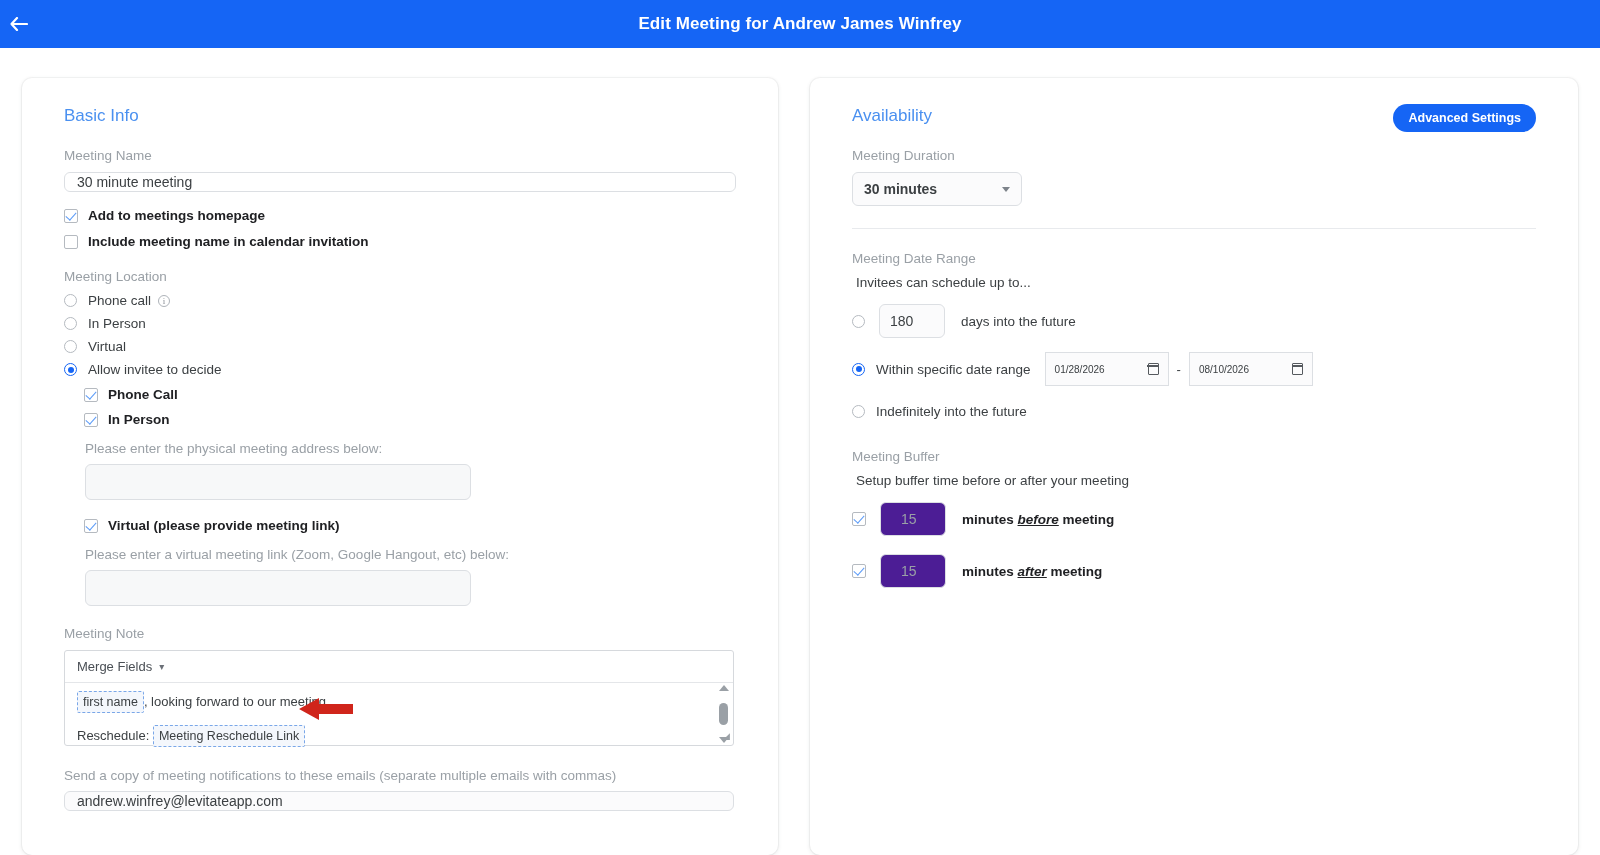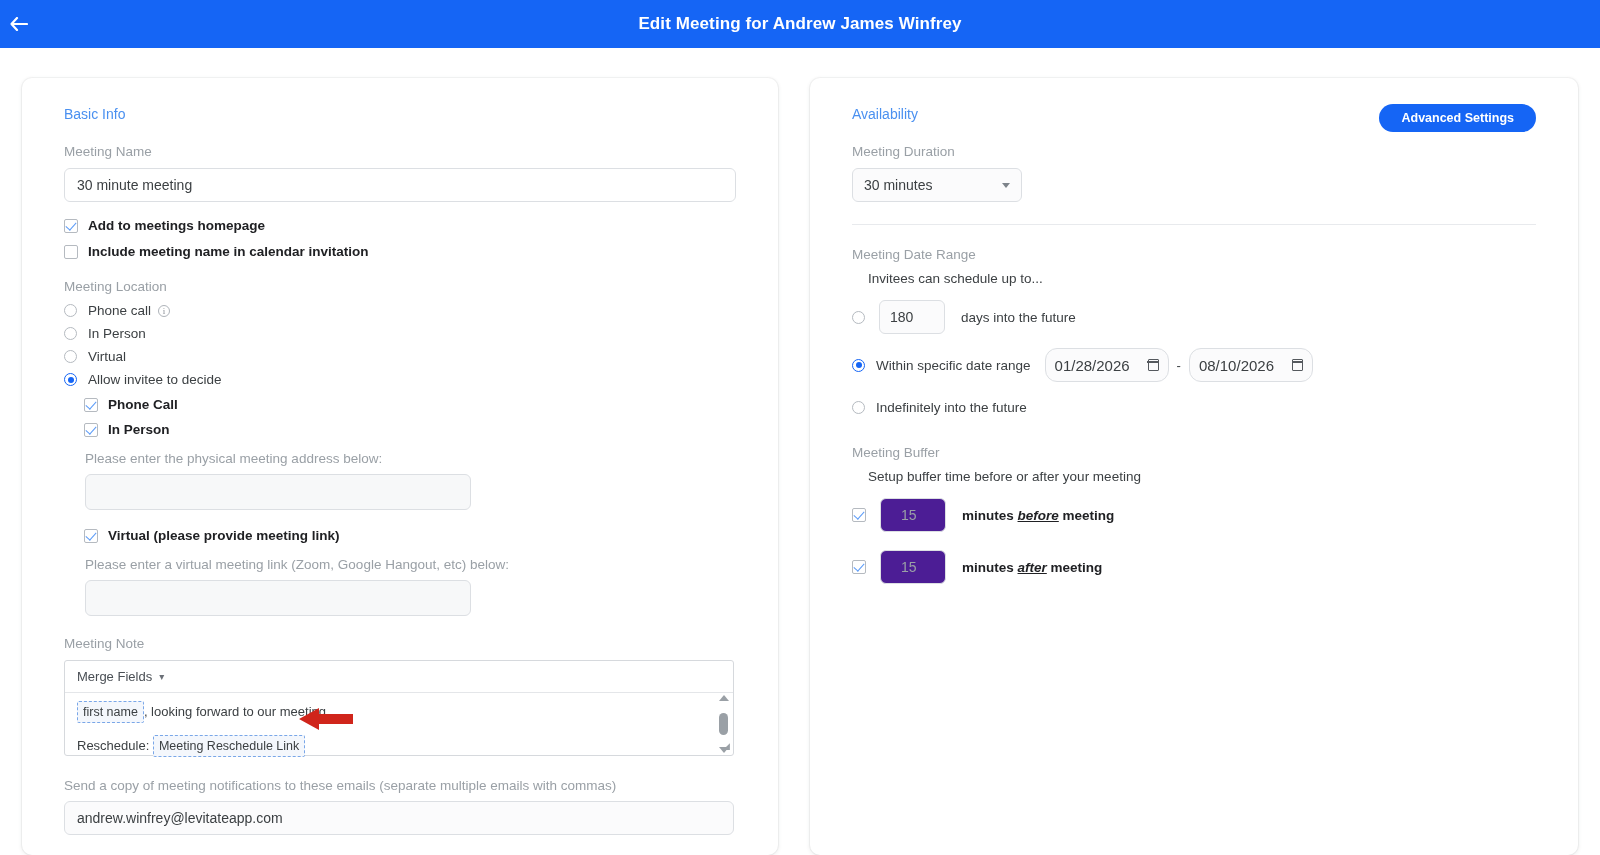--- a/index.html
+++ b/index.html
@@ -40,36 +40,36 @@
     background:#ffffff;
     border-radius:10px;
     box-shadow:0 1px 4px rgba(60,64,67,.12), 0 0 0 1px rgba(0,0,0,.035);
     padding:28px 42px 30px 42px;
     overflow:hidden;
   }
   .card-left{ width:756px; }
   .card-right{ flex:1; position:relative; }
 
   .section-title{
-    color:#4a90f0; font-size:14px; font-weight:500;
+    color:#4a90f0; font-size:17px; font-weight:500;
     margin:0 0 22px 0;
   }
   .field-label{
     color:#9aa0a6; font-size:13.5px; margin-bottom:9px;
   }
   .sub-label{
     color:#9aa0a6; font-size:13.5px; margin:0 0 8px 0;
   }
   .plain-label{
-    color:#3c4043; font-size:13.5px; margin:0 0 8px 16px;
+    color:#3c4043; font-size:13.5px; margin:0 0 8px 4px;
   }
 
   
   .text-input{
-    width:100%; height:34px;
+    width:100%; height:20px;
     border:1px solid #dcdfe3; border-radius:6px;
     background:#fbfbfc;
     padding:0 12px;
     font-family:"Liberation Sans", sans-serif;
     font-size:14px; color:#3c4043;
     outline:none;
   }
   .text-input.white{ background:#ffffff; }
   .text-input.blank{ background:#f7f8f9; }
   .small-box{
@@ -159,48 +159,48 @@
     position:absolute; left:232px; top:14px;
     width:56px; height:24px; pointer-events:none;
   }
 
   
   .adv-btn{
     position:absolute; right:42px; top:26px;
     background:#1565f5; color:#fff;
     font-size:12.5px; font-weight:bold;
     border:none; border-radius:14px;
-    padding:7px 22px; cursor:pointer;
+    padding:7px 15px; cursor:pointer;
     font-family:"Liberation Sans", sans-serif;
     text-align:right;
   }
   .select-box{
     width:170px; height:34px;
     border:1px solid #dcdfe3; border-radius:6px; background:#fbfbfc;
     display:flex; align-items:center; padding:0 11px;
-    font-size:14px; color:#3c4043; cursor:pointer; position:relative;
+    font-size:14px; color:#3c4043; cursor:pointer; position:relative;font-weight:bold;
   }
   .select-box .caret-dn{
     position:absolute; right:11px;
     width:0;height:0;border-left:4px solid transparent;border-right:4px solid transparent;
     border-top:5px solid #7d838a;
   }
   .select-sm{
     width:66px; height:34px;
     border:1px solid #dcdfe3; border-radius:6px; background:#4c1d95;
     display:flex; align-items:center; padding:0 20px;
     font-size:14px; color:#9aa0a6; cursor:pointer; position:relative;text-align:right;
   }
   .divider{ height:1px; background:#e8eaed; margin:22px 0 22px 0; }
 
   .date-input{
     width:124px; height:34px;
-    border:1px solid #dcdfe3; border-radius:12px; background:#fbfbfc;
+    border:1px solid #dcdfe3; border-radius:0; background:#fbfbfc;
     display:flex; align-items:center; justify-content:space-between;
-    padding:0 9px; font-size:15px; color:#3c4043; cursor:pointer;
+    padding:0 9px; font-size:10px; color:#3c4043; cursor:pointer;
   }
   .cal-ic{ width:11px;height:12px;border:1.4px solid #55595e;border-radius:1px;position:relative; }
   .cal-ic:before{ content:"";position:absolute;left:-1.4px;right:-1.4px;top:1px;height:1.6px;background:#55595e; }
 
   .buffer-row{ display:flex; align-items:center; margin-top:14px; }
   .buffer-row .cb{ margin-right:14px; }
   .buffer-text{ font-size:13.5px; font-weight:bold; color:#202124; margin-left:16px; }
   .buffer-text i{ text-decoration:underline; font-style:italic; } .mt10{margin-top:10px;}
   .mt14{margin-top:14px;} .mt18{margin-top:18px;}
   .mt22{margin-top:22px;} .mt26{margin-top:20px;} .mt30{margin-top:30px;}

